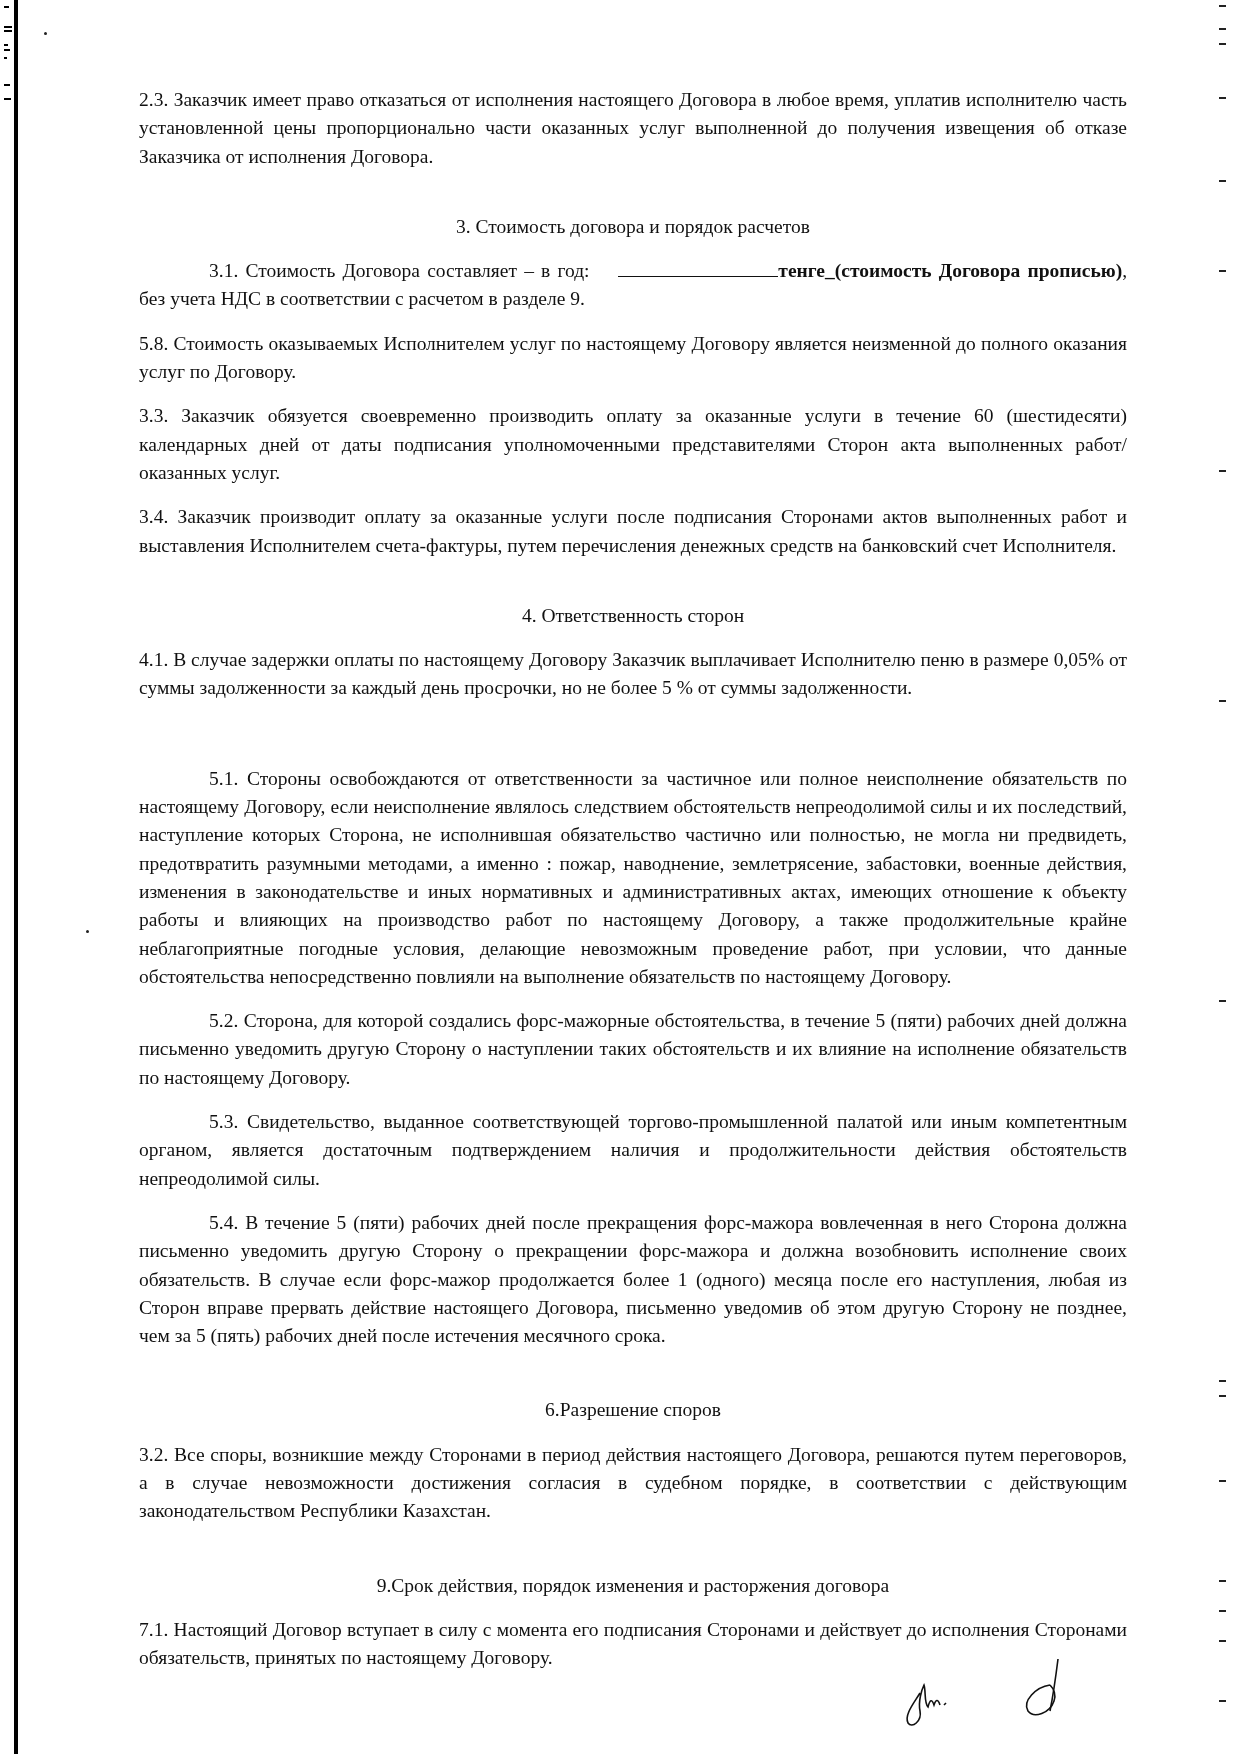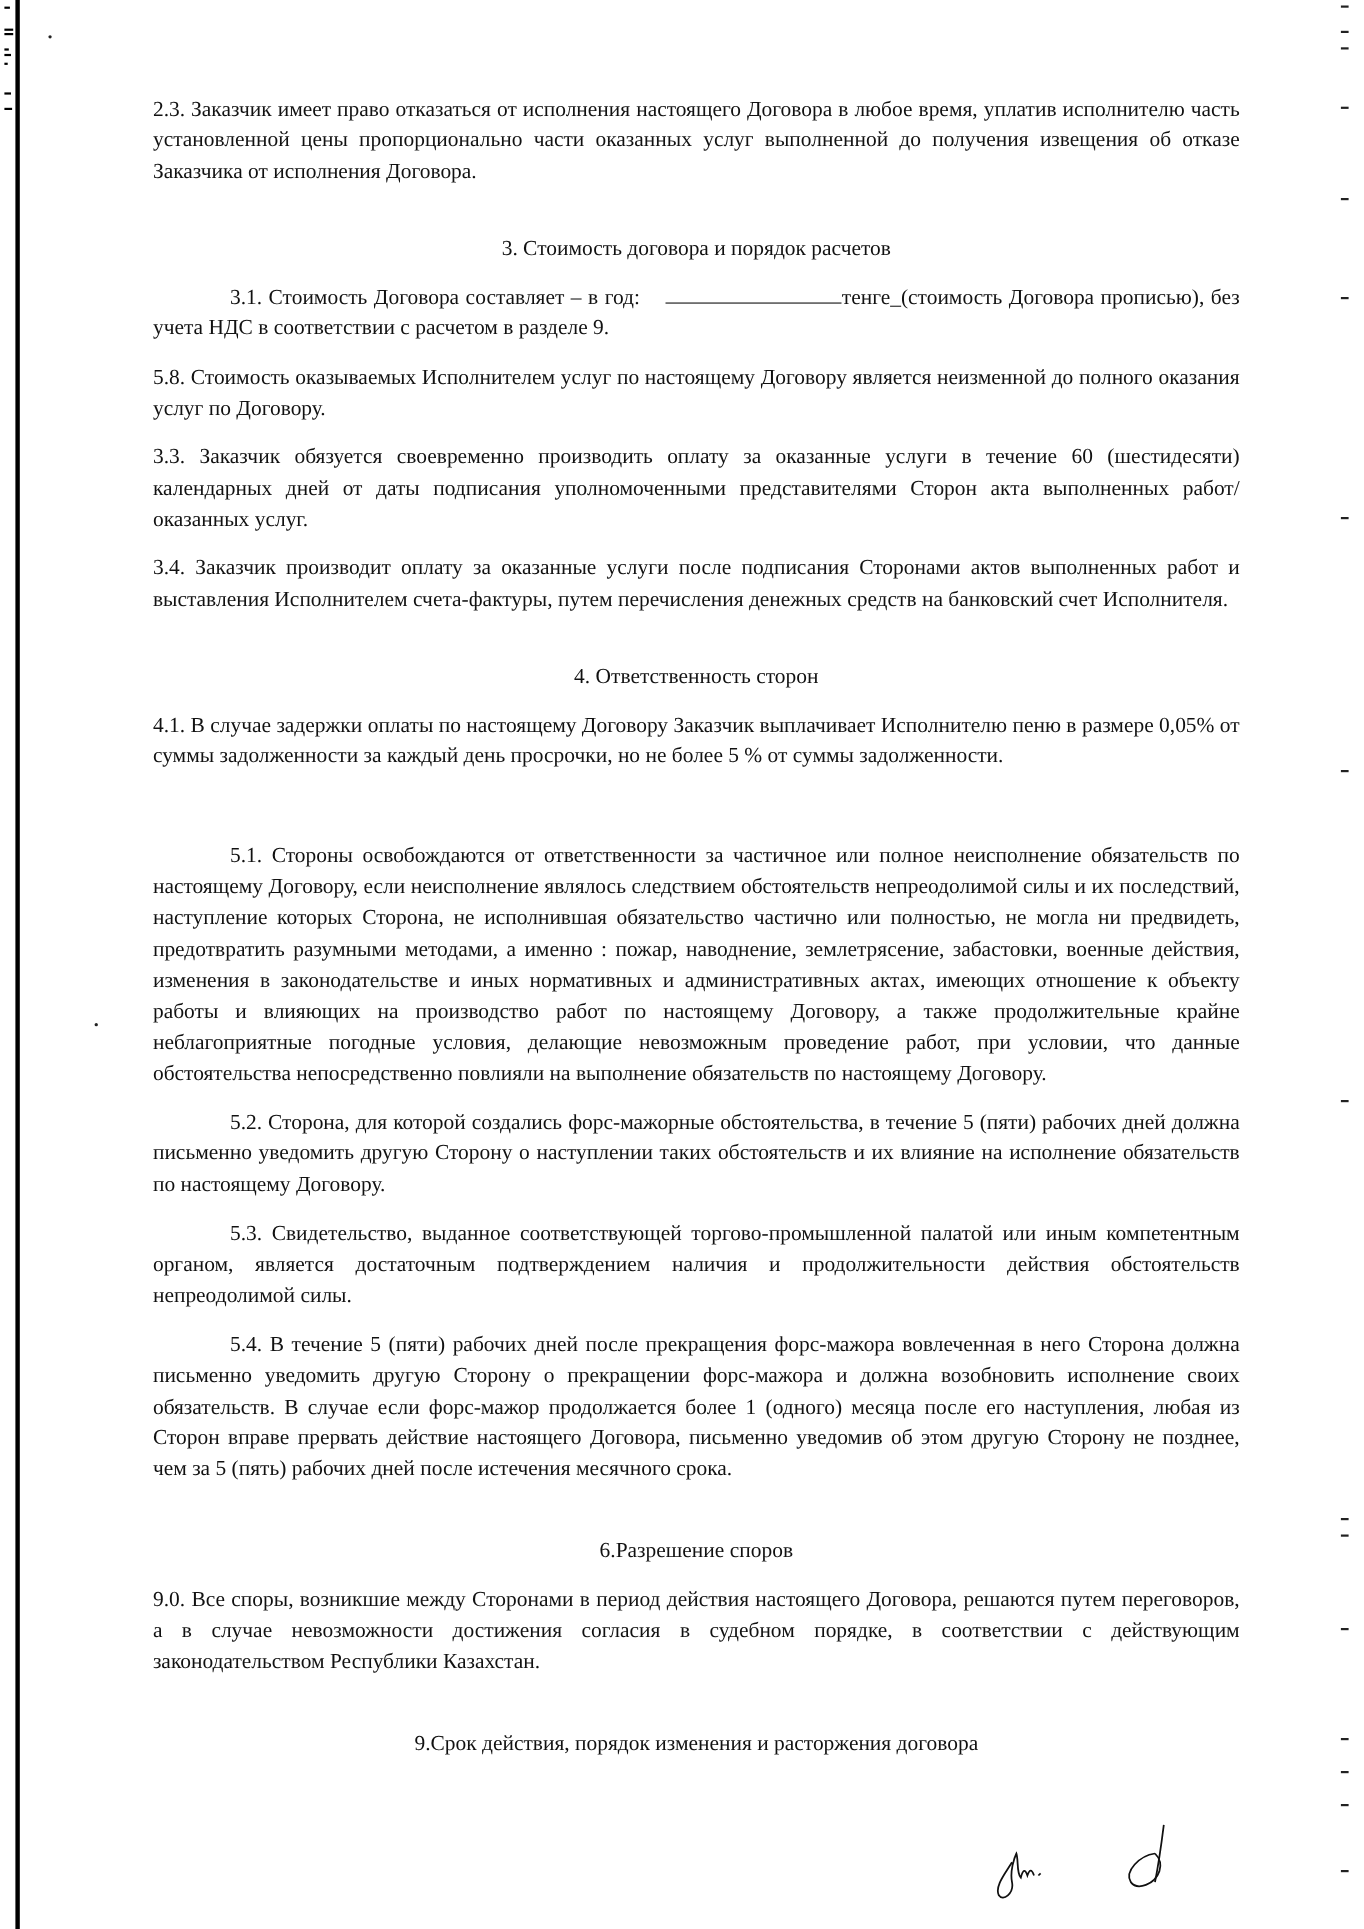--- a/index.html
+++ b/index.html
@@ -26,21 +26,21 @@
   h2 {
     margin: 0; font-size: 19.5px; font-weight: normal; text-align: center;
     line-height: 28.3px;
   }
   .gap-1 { height: 26px; }
   .gap-2 { height: 30px; }
   .blank {
     display: inline-block; width: 160px; border-bottom: 1px solid #111; height: 16px;
     vertical-align: baseline;
   }
-  b { font-weight: normal; }
+  b { font-weight: bold; }
   .signatures {
     position: absolute; top: 1655px; left: 890px; width: 230px; height: 80px;
   }
   .dot { position: absolute; width: 3px; height: 3px; background: #222; border-radius: 50%; }
 </style>
 </head>
 <body>
 
 <div class="scan-bar-left"></div>
 <div class="scan-ticks-left">
@@ -89,24 +89,25 @@
   <p>4.1. В случае задержки оплаты по настоящему Договору Заказчик выплачивает Исполнителю пеню в размере 0,05% от суммы задолженности за каждый день просрочки, но не более 5 % от суммы задолженности.</p>
 
   <div class="gap-2"></div>
   <p class="indent">5.1. Стороны освобождаются от ответственности за частичное или полное неисполнение обязательств по настоящему Договору, если неисполнение являлось следствием обстоятельств непреодолимой силы и их  последствий, наступление которых Сторона, не исполнившая обязательство частично или полностью, не могла ни предвидеть, предотвратить разумными методами, а именно : пожар, наводнение, землетрясение, забастовки, военные действия, изменения в законодательстве и иных нормативных и административных актах, имеющих отношение к объекту работы и влияющих на производство работ по настоящему Договору, а также продолжительные крайне неблагоприятные погодные условия, делающие невозможным проведение работ, при условии, что данные обстоятельства непосредственно повлияли на выполнение обязательств по настоящему Договору.</p>
   <p class="indent">5.2. Сторона, для которой создались форс-мажорные обстоятельства, в течение 5 (пяти) рабочих дней должна письменно уведомить другую Сторону о наступлении таких обстоятельств и их влияние на исполнение обязательств по настоящему Договору.</p>
   <p class="indent">5.3. Свидетельство, выданное соответствующей торгово-промышленной палатой или иным компетентным органом, является достаточным подтверждением наличия и продолжительности действия обстоятельств непреодолимой силы.</p>
   <p class="indent">5.4. В течение 5 (пяти) рабочих дней после прекращения форс-мажора вовлеченная в него Сторона должна письменно уведомить другую Сторону о прекращении форс-мажора и должна возобновить исполнение своих обязательств. В случае если форс-мажор продолжается более 1 (одного) месяца после его наступления, любая из Сторон вправе прервать действие настоящего Договора, письменно уведомив об этом другую Сторону не позднее, чем за 5 (пять) рабочих дней после истечения месячного срока.</p>
 
   <div class="gap-2"></div>
   <h2>6.Разрешение споров</h2>
-  <p>9.0. Все споры, возникшие  между Сторонами в период действия настоящего Договора, решаются путем переговоров, а в случае невозможности достижения согласия в судебном порядке, в соответствии с действующим законодательством Республики Казахстан.</p>
+  <p>3.2. Все споры, возникшие  между Сторонами в период действия настоящего Договора, решаются путем переговоров, а в случае невозможности достижения согласия в судебном порядке, в соответствии с действующим законодательством Республики Казахстан.</p>
 
   <div class="gap-2"></div>
   <h2>9.Срок действия, порядок изменения и расторжения договора</h2>
+  <p>7.1. Настоящий Договор вступает в силу с момента его подписания Сторонами и действует до исполнения Сторонами обязательств, принятых по настоящему Договору.</p>
 </div>
 
 <div class="signatures">
   <svg width="230" height="80" viewBox="0 0 230 80">
     <g fill="none" stroke="#111" stroke-width="1.6">
       <path d="M30 38 C 24 48, 14 60, 18 68 C 22 74, 32 66, 30 56 C 28 46, 32 34, 34 30 C 36 36, 34 48, 38 52 C 40 44, 42 44, 44 50 C 46 44, 48 44, 50 50"></path>
       <path d="M54 50 L 56 48"></path>
     </g>
     <g fill="none" stroke="#111" stroke-width="1.6">
       <path d="M168 4 C 166 20, 164 36, 160 56"></path>

